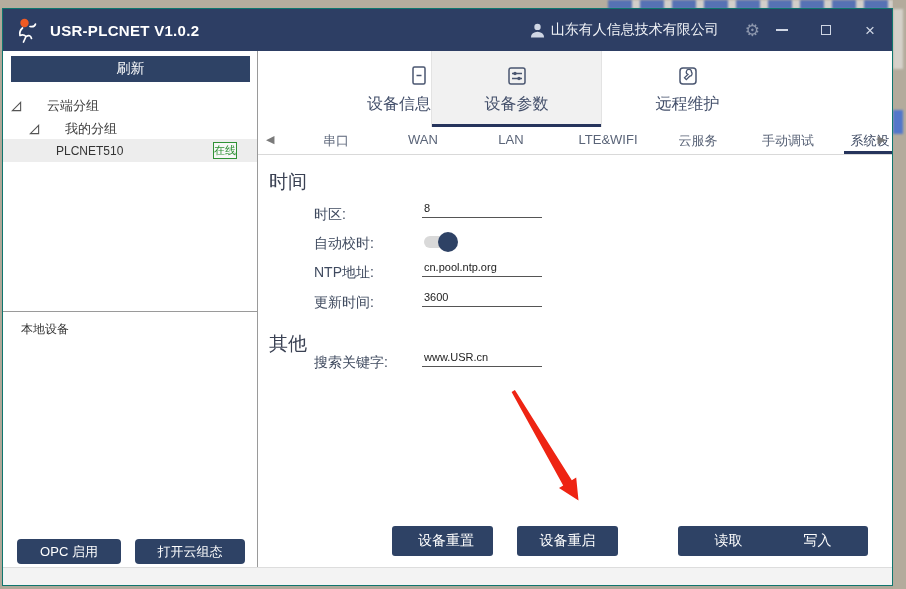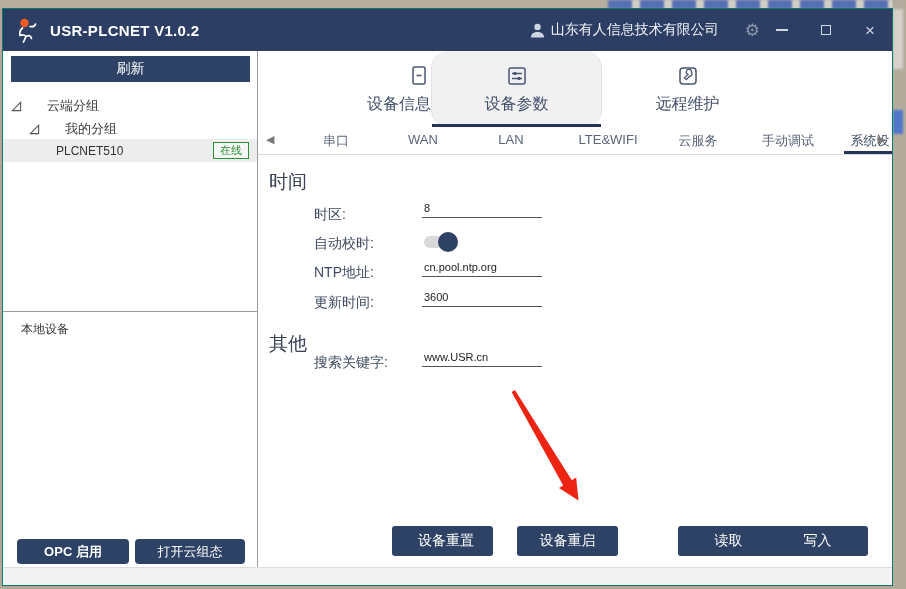--- a/index.html
+++ b/index.html
@@ -32,26 +32,26 @@
   .btn-close-glyph{font-size:17px;line-height:1;}
 
   
   .refresh-btn{position:absolute;left:8px;top:47px;width:239px;height:26px;background:#2e4265;color:#fff;
     border:none;border-radius:0;font-size:14px;font-family:inherit;}
   .tree-item{position:absolute;display:flex;align-items:center;font-size:13px;color:#3c3c3c;gap:16px;}
   .tree-item .tri{width:11px;height:11px;margin-right:9px;flex:0 0 auto;}
   .device-row{position:absolute;left:0;top:130px;width:254px;height:23px;background:#ededed;display:flex;align-items:center;}
   .device-label{font-size:12px;color:#333;margin-left:53px;}
   .badge-online{position:absolute;left:210px;top:3px;border:1px solid #2f9135;color:#2f9135;font-size:11px;
-    line-height:15px;padding:0 6px;background:#f7f7f7;}
+    line-height:15px;padding:0 0;background:#f7f7f7;}
   .side-divider{position:absolute;left:0;top:302px;width:255px;height:1px;background:#9a9a9a;}
   .local-label{position:absolute;left:18px;top:312px;font-size:12px;color:#333;}
   .side-btn{position:absolute;top:530px;height:25px;background:#2e4265;color:#fff;border:none;border-radius:4px;
     font-size:13px;font-family:inherit;}
-  .opc-btn{left:14px;width:112px;font-weight:bold;}
+  .opc-btn{left:14px;width:104px;}
   .scada-btn{left:132px;width:110px;}
   .main-divider{position:absolute;left:254px;top:42px;width:1px;height:516px;background:#9a9a9a;}
 
   
   .main-tab{position:absolute;top:42px;width:171px;height:76px;display:flex;flex-direction:column;
     align-items:center;justify-content:center;gap:6px;color:#44506b;font-size:16px;background:#fff;cursor:default;}
   .main-tab.active{background:#f1f1f1;border-left:1px solid #e3e3e3;border-right:1px solid #e3e3e3;box-sizing:border-box;}
   .main-tab.active::after{content:"";position:absolute;left:0;bottom:0;width:100%;height:3px;background:#26345c;}
   .main-tab svg{width:24px;height:24px;}
 
@@ -153,21 +153,21 @@
     <div class="main-divider"></div>
 
     <div class="main-tab" style="left:257px;align-items:flex-end;">
       <svg viewBox="0 0 24 24">
         <rect x="6" y="3" width="12" height="17" rx="1.5" fill="none" stroke="#4a5670" stroke-width="1.5"></rect>
         <line x1="9.5" y1="11.5" x2="14.5" y2="11.5" stroke="#4a5670" stroke-width="1.5"></line>
       </svg>
       <span>设备信息</span>
     </div>
 
-    <div class="main-tab active" style="left:428px;border-radius:17px;">
+    <div class="main-tab active" style="left:428px;">
       <svg viewBox="0 0 24 24">
         <rect x="4" y="4" width="16" height="16" rx="2" fill="none" stroke="#4a5670" stroke-width="1.5"></rect>
         <line x1="7" y1="9.5" x2="17" y2="9.5" stroke="#4a5670" stroke-width="1.5"></line>
         <circle cx="10" cy="9.5" r="1.7" fill="#4a5670"></circle>
         <line x1="7" y1="14.5" x2="17" y2="14.5" stroke="#4a5670" stroke-width="1.5"></line>
         <circle cx="14" cy="14.5" r="1.7" fill="#4a5670"></circle>
       </svg>
       <span>设备参数</span>
     </div>
 

